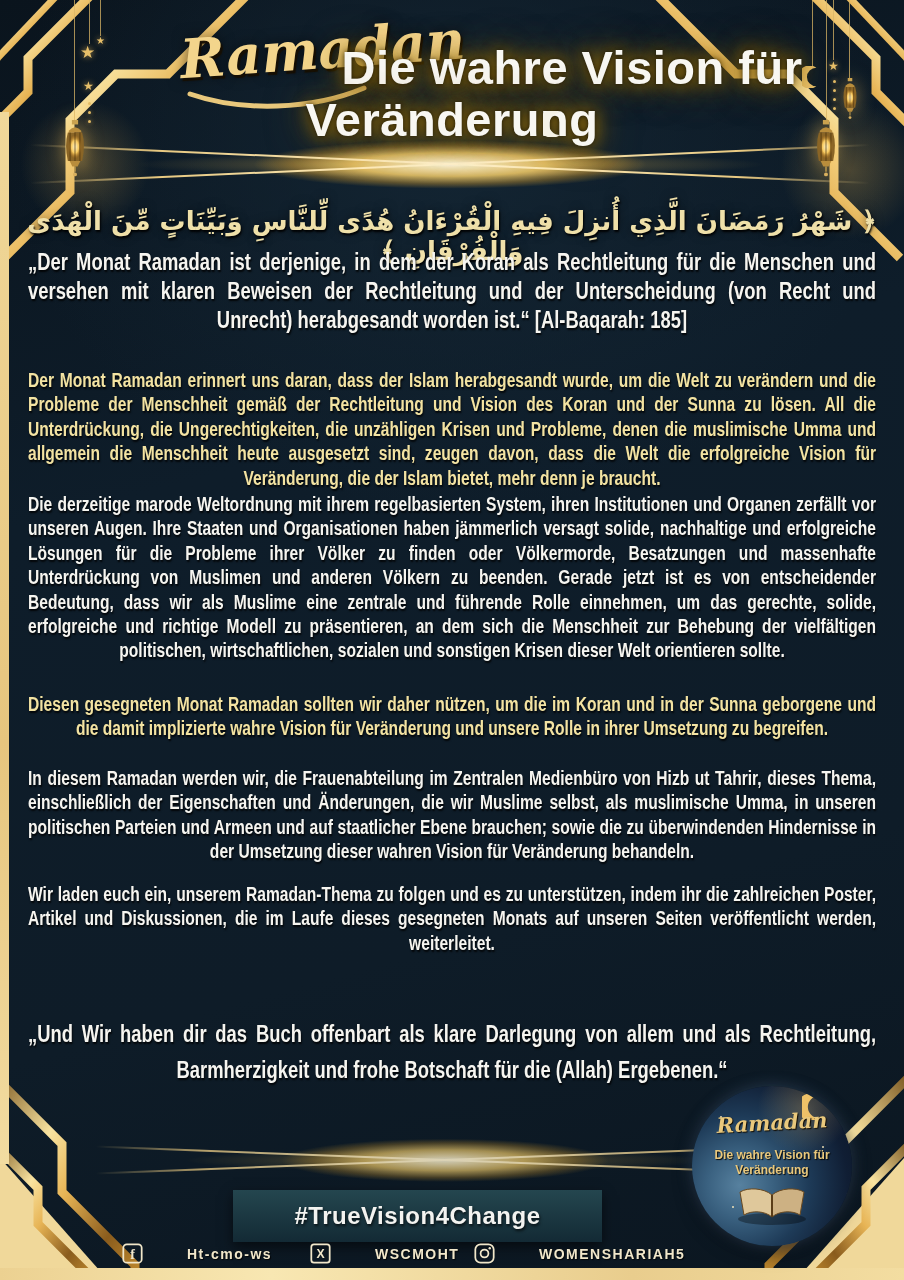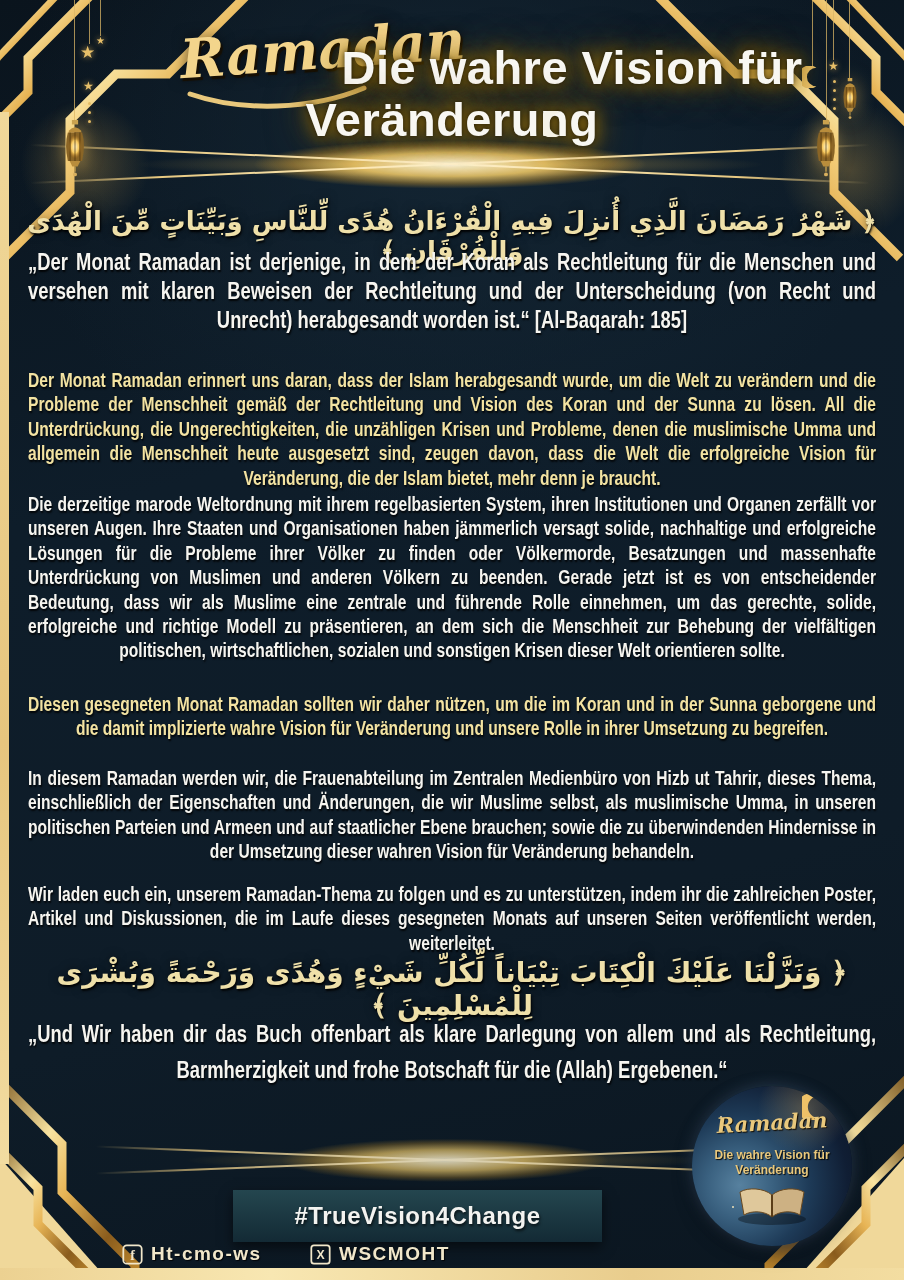--- a/index.html
+++ b/index.html
@@ -91,22 +91,22 @@
   #badge-book{left:40px;top:96px;}
   #badge-crescent{left:110px;top:8px;}
   .badge-star{position:absolute;width:2px;height:2px;border-radius:50%;background:#ffedbe;opacity:.9;}
   
   .string{position:absolute;width:1px;background:rgba(217,181,101,.75);}
   .star{position:absolute;color:#e8c06a;text-shadow:0 0 6px rgba(255,200,90,.7);line-height:1;}
   .dot{position:absolute;width:3px;height:3px;border-radius:50%;background:#e2bb66;box-shadow:0 0 4px rgba(255,200,90,.6);}
   .lantern{position:absolute;filter:drop-shadow(0 0 9px rgba(255,198,88,.55));}
   
   .social-item{position:absolute;top:1243px;display:flex;align-items:center;gap:8px;}
-  .social-handle{font-size:19px;font-weight:bold;color:#f1e7ca;letter-spacing:1.5px;
-    text-shadow:1px 1px 1px rgba(0,0,0,.8);}
+  .social-handle{font-size:14px;font-weight:bold;color:#f1e7ca;letter-spacing:1.5px;
+    text-shadow:1px 1px 1px rgba(0,0,0,.8);margin-left:36px;}
   #social-facebook{left:122px;}
   #social-x{left:310px;}
   #social-instagram{left:474px;}
 </style>
 </head>
 <body>
 
 <div id="poster">
 
   <svg width="0" height="0" style="position:absolute">
@@ -233,21 +233,20 @@
 
   <div id="verse1-arabic" class="abs arabic">﴿ شَهْرُ رَمَضَانَ الَّذِي أُنزِلَ فِيهِ الْقُرْءَانُ هُدًى لِّلنَّاسِ وَبَيِّنَاتٍ مِّنَ الْهُدَى وَالْفُرْقَانِ ﴾</div>
   <p id="para-translation1" class="para size-lg">„Der Monat Ramadan ist derjenige, in dem der Koran als Rechtleitung für die Menschen und versehen mit klaren Beweisen der Rechtleitung und der Unterscheidung (von Recht und Unrecht) herabgesandt worden ist.“ [Al-Baqarah: 185]</p>
 
   <p id="para-reminder" class="para size-md yellow">Der Monat Ramadan erinnert uns daran, dass der Islam herabgesandt wurde, um die Welt zu verändern und die Probleme der Menschheit gemäß der Rechtleitung und Vision des Koran und der Sunna zu lösen. All die Unterdrückung, die Ungerechtigkeiten, die unzähligen Krisen und Probleme, denen die muslimische Umma und allgemein die Menschheit heute ausgesetzt sind, zeugen davon, dass die Welt die erfolgreiche Vision für Veränderung, die der Islam bietet, mehr denn je braucht.</p>
   <p id="para-worldorder" class="para size-md">Die derzeitige marode Weltordnung mit ihrem regelbasierten System, ihren Institutionen und Organen zerfällt vor unseren Augen. Ihre Staaten und Organisationen haben jämmerlich versagt solide, nachhaltige und erfolgreiche Lösungen für die Probleme ihrer Völker zu finden oder Völkermorde, Besatzungen und massenhafte Unterdrückung von Muslimen und anderen Völkern zu beenden. Gerade jetzt ist es von entscheidender Bedeutung, dass wir als Muslime eine zentrale und führende Rolle einnehmen, um das gerechte, solide, erfolgreiche und richtige Modell zu präsentieren, an dem sich die Menschheit zur Behebung der vielfältigen politischen, wirtschaftlichen, sozialen und sonstigen Krisen dieser Welt orientieren sollte.</p>
   <p id="para-nutzen" class="para size-md yellow">Diesen gesegneten Monat Ramadan sollten wir daher nützen, um die im Koran und in der Sunna geborgene und die damit implizierte wahre Vision für Veränderung und unsere Rolle in ihrer Umsetzung zu begreifen.</p>
   <p id="para-thema" class="para size-md">In diesem Ramadan werden wir, die Frauenabteilung im Zentralen Medienbüro von Hizb ut Tahrir, dieses Thema, einschließlich der Eigenschaften und Änderungen, die wir Muslime selbst, als muslimische Umma, in unseren politischen Parteien und Armeen und auf staatlicher Ebene brauchen; sowie die zu überwindenden Hindernisse in der Umsetzung dieser wahren Vision für Veränderung behandeln.</p>
   <p id="para-einladung" class="para size-md">Wir laden euch ein, unserem Ramadan-Thema zu folgen und es zu unterstützen, indem ihr die zahlreichen Poster, Artikel und Diskussionen, die im Laufe dieses gesegneten Monats auf unseren Seiten veröffentlicht werden, weiterleitet.</p>
 
-  <div id="verse2-arabic" class="abs arabic">﴿ وَنَزَّلْنَا عَلَيْكَ الْكِتَابَ تِبْيَاناً لِّكُلِّ شَيْءٍ وَهُدًى وَرَحْمَةً وَبُشْرَى لِلْمُسْلِمِينَ ﴾</div>
   <p id="para-translation2" class="para">„Und Wir haben dir das Buch offenbart als klare Darlegung von allem und als Rechtleitung, Barmherzigkeit und frohe Botschaft für die (Allah) Ergebenen.“</p>
 
   <div id="hashtag-banner" class="abs">
     <span id="hashtag-text">#TrueVision4Change</span>
   </div>
 
   <div id="badge" class="abs">
     <span class="badge-star" style="left:28px;top:30px"></span>
     <span class="badge-star" style="left:130px;top:60px"></span>
     <span class="badge-star" style="left:40px;top:120px"></span>
@@ -272,14 +271,22 @@
     </svg>
     <span class="social-handle">Ht-cmo-ws</span>
   </div>
   <div id="social-x" class="social-item">
     <svg width="21" height="21" viewBox="0 0 24 24">
       <rect x="1.5" y="1.5" width="21" height="21" rx="3" fill="none" stroke="#f1e7ca" stroke-width="2"></rect>
       <text x="12" y="17.5" text-anchor="middle" font-family="Liberation Sans, sans-serif" font-size="14" font-weight="bold" fill="#f1e7ca">X</text>
     </svg>
     <span class="social-handle">WSCMOHT</span>
   </div>
+  <div id="social-instagram" class="social-item">
+    <svg width="21" height="21" viewBox="0 0 24 24">
+      <rect x="1.5" y="1.5" width="21" height="21" rx="6" fill="none" stroke="#f1e7ca" stroke-width="2"></rect>
+      <circle cx="12" cy="12" r="4.5" fill="none" stroke="#f1e7ca" stroke-width="2"></circle>
+      <circle cx="18" cy="6" r="1.4" fill="#f1e7ca"></circle>
+    </svg>
+    <span class="social-handle">WOMENSHARIAH5</span>
+  </div>
 
 </div>
 
 </body></html>

